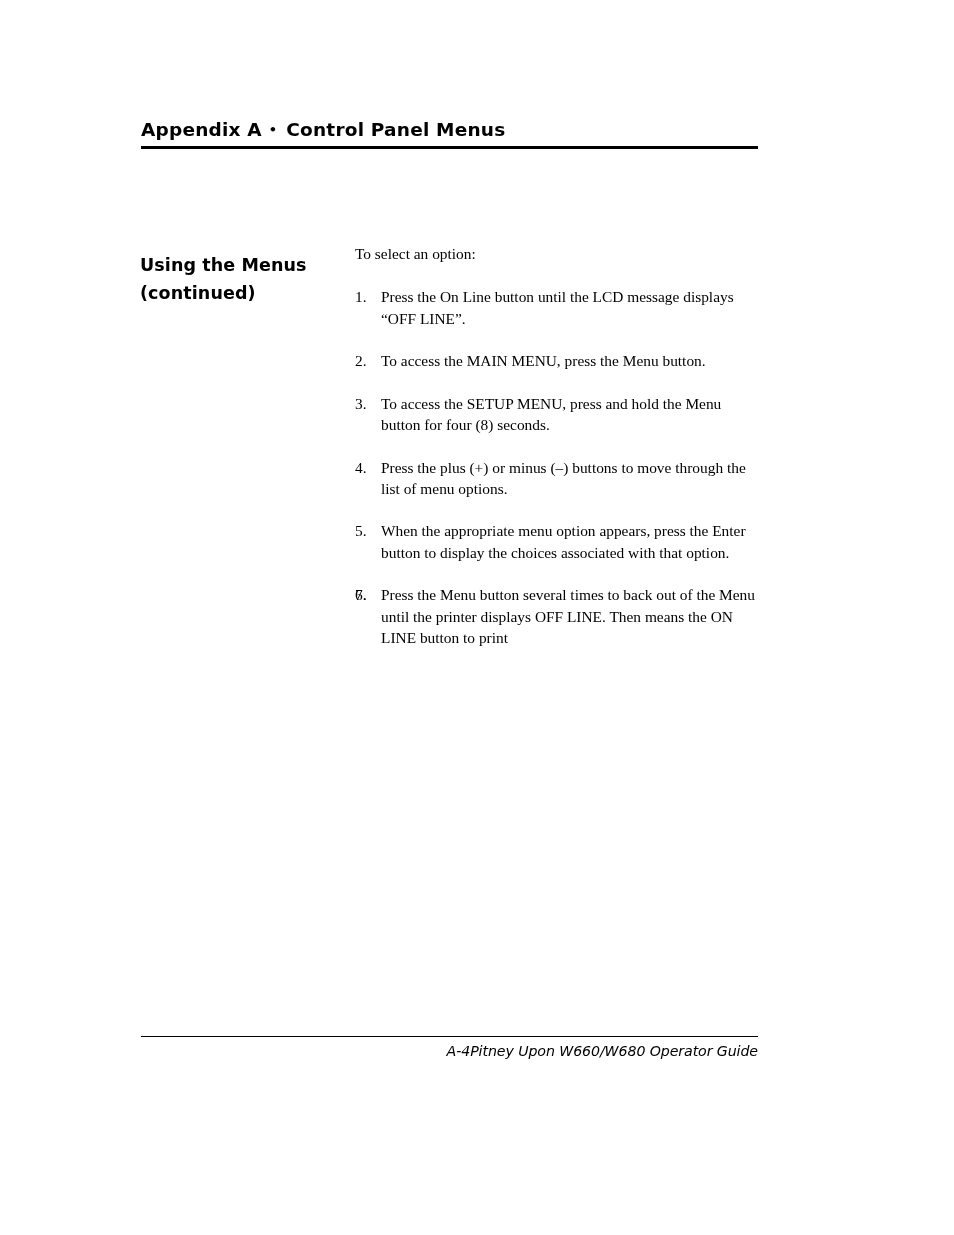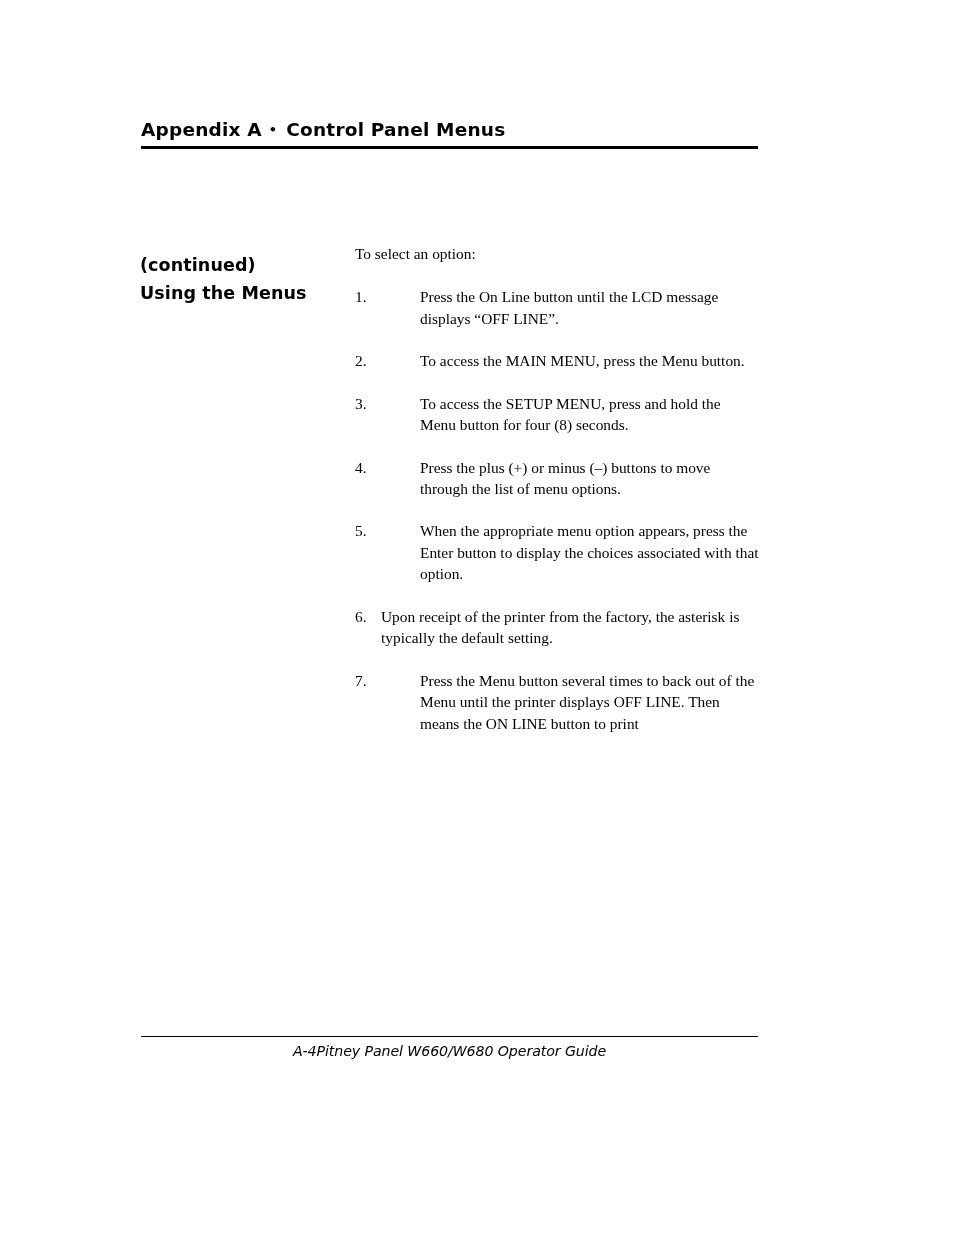--- a/index.html
+++ b/index.html
@@ -109,21 +109,21 @@
   .step-num {
     position: absolute;
     left: 0;
     top: 0;
     width: 22px;
     text-align: left;
     font-size: 15.4px;
     line-height: 1.395;
   }
 
-  .step-text { display: block; margin-left: 39px; }
+  .step-text { display: block; }
 
   .sub-para {
     margin: 20px 0 0 0;
     font-size: 15.4px;
     line-height: 1.395;
   }
 
   
   .footer-rule {
     position: absolute;
@@ -133,21 +133,21 @@
     height: 1.3px;
     background: #000000;
   }
 
   .page-footer {
     position: absolute;
     left: 141px;
     top: 1043px;
     width: 617px;
     display: flex;
-    justify-content: center;
+    justify-content: flex-end;
     align-items: baseline;
     font-family: "DejaVu Sans", "Liberation Sans", sans-serif;
     font-style: italic;
     font-size: 14.2px;
     color: #000000;
     letter-spacing: -0.1px;
   }
 
   .footer-left  { white-space: nowrap; }
   .footer-right { white-space: nowrap; }
@@ -158,22 +158,22 @@
 <div class="page">
 
   <div class="page-header">
     <div class="header-line"><span>Appendix A</span><span class="header-sep">•</span><span>Control Panel Menus</span></div>
   </div>
   <div class="header-rule"></div>
 
   <div class="content">
 
     <div class="side-head">
+      <div>Using the Menus</div>
       <div>(continued)</div>
-      <div>Using the Menus</div>
     </div>
 
     <div class="main-col">
 
       <p class="lead-in">To select an option:</p>
 
       <ol class="steps">
 
         <li>
           <span class="step-num">1.</span>
@@ -195,31 +195,30 @@
           <span class="step-text">Press the plus (+) or minus (–) buttons to move through the list of menu options.</span>
         </li>
 
         <li>
           <span class="step-num">5.</span>
           <span class="step-text">When the appropriate menu option appears, press the Enter button to display the choices associated with that option.</span>
         </li>
 
         <li>
           <span class="step-num">6.</span>
-          <p class="sub-para">Upon receipt of the printer from the factory, the asterisk is typically the default setting.</p>
         </li>
 
         <li>
           <span class="step-num">7.</span>
           <span class="step-text">Press the Menu button several times to back out of the Menu until the printer displays OFF LINE.  Then means the ON LINE button to print</span>
         </li>
 
       </ol>
     </div>
   </div>
 
   <div class="footer-rule"></div>
   <div class="page-footer">
     <span class="footer-left">A-4</span>
-    <span class="footer-right">Pitney Panel W660/W680 Operator Guide</span>
+    <span class="footer-right">Pitney Upon W660/W680 Operator Guide</span>
   </div>
 
 </div>
 
 </body></html>

